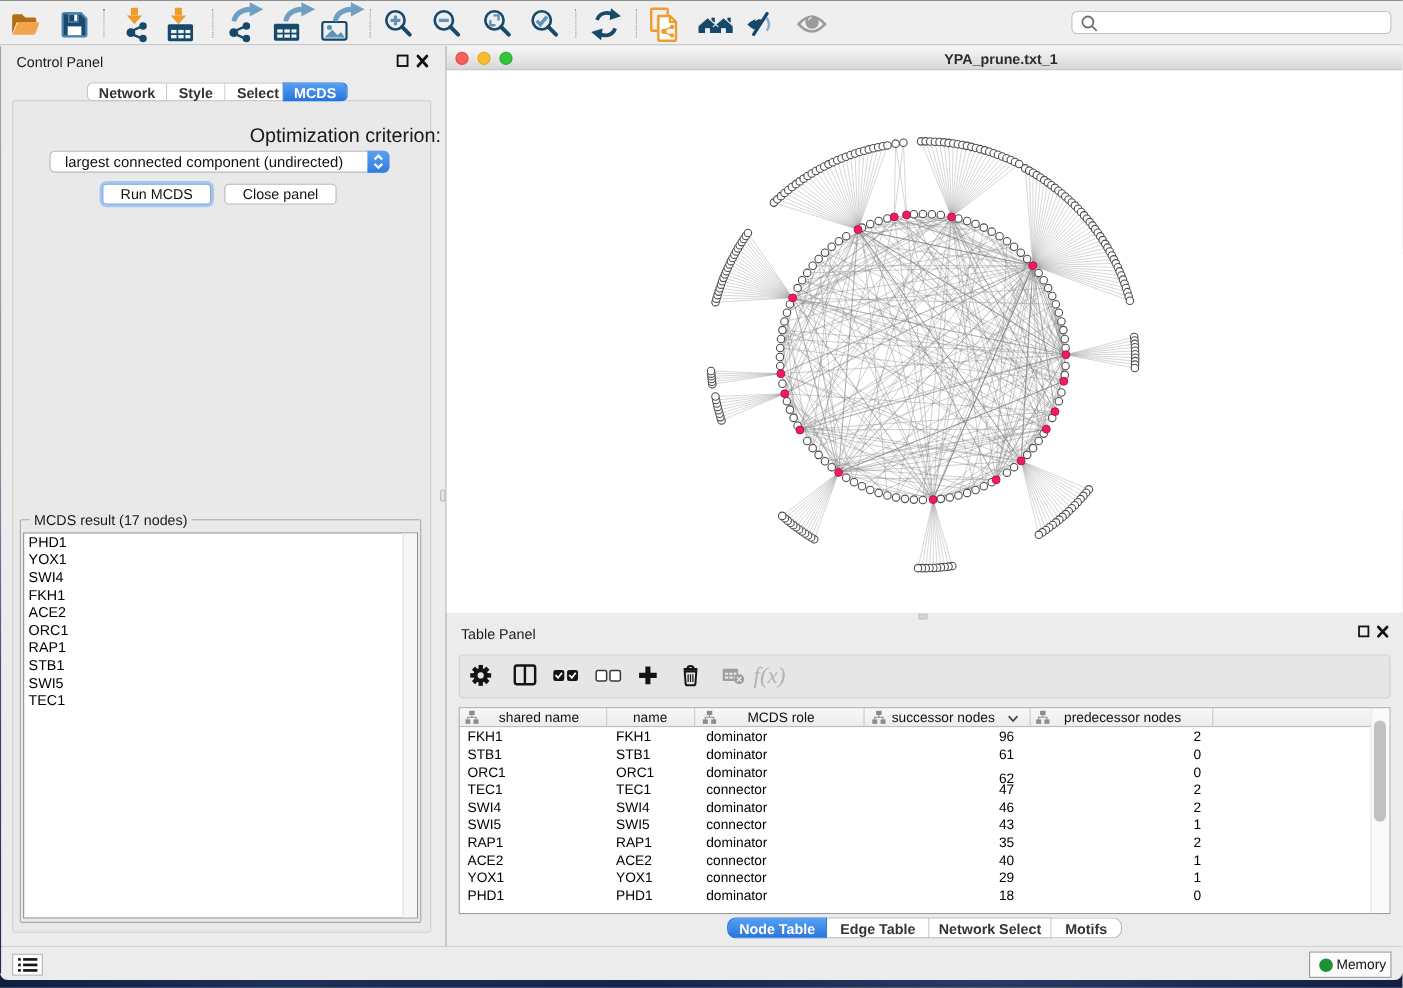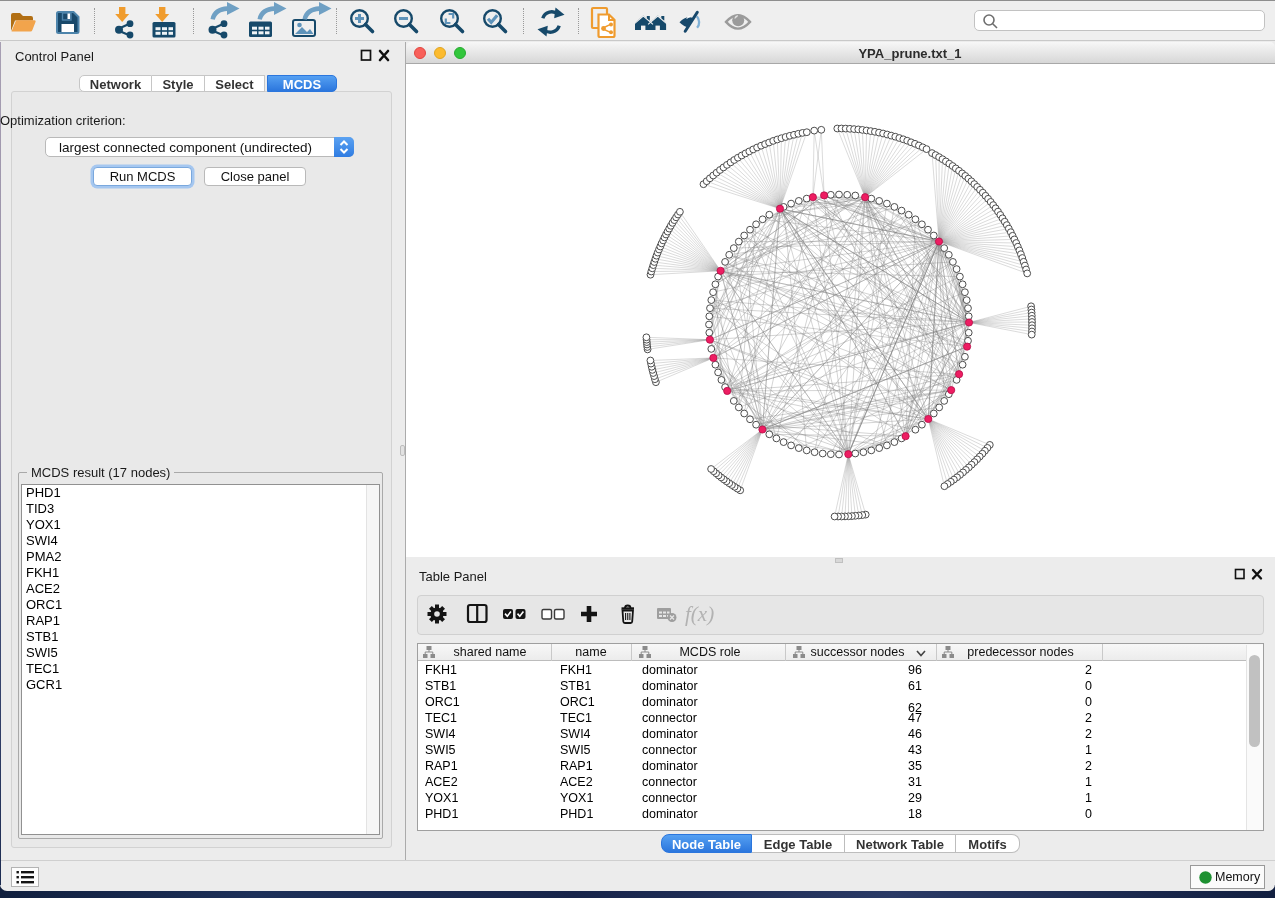--- a/index.html
+++ b/index.html
@@ -12,21 +12,21 @@
 #wtitle{position:absolute;top:46px;left:800px;width:220px;text-align:center;font-size:13px;font-weight:bold;color:#2c2c2c}
 #canvas{position:absolute;left:406px;top:64px;width:869px;height:493px;background:#fff}
 #vdiv{position:absolute;left:405px;top:42px;width:1px;height:818px;background:#ababab}
 #vknob{position:absolute;left:400px;top:445px;width:5px;height:11px;background:#e2e2e2;border:1px solid #bdbdbd;border-radius:2px}
 #hknob{position:absolute;left:835px;top:558px;width:8px;height:5px;background:#d8d8d8;border:1px solid #c0c0c0}
 #cp-title{position:absolute;left:15px;top:49px;font-size:13px;color:#1a1a1a}
 #tabs{position:absolute;left:79px;top:75px;height:17px}
 .tab{position:absolute;top:0;height:17px;line-height:17px;text-align:center;font-size:13px;font-weight:bold;color:#333;background:#fff;border:1px solid #c6c6c6}
 #tab-mcds{background:linear-gradient(#55a0f2,#2b76dd);color:#fff;border-color:#2b76dd}
 #cp-content{position:absolute;left:11px;top:91px;width:381px;height:757px;background:#e9e9e9;border:1px solid #d2d2d2;border-radius:3px}
-#optlabel{position:absolute;left:0;top:113px;width:401px;text-align:left;font-size:13px;color:#1a1a1a}
+#optlabel{position:absolute;left:0;top:113px;width:401px;text-align:right;font-size:18px;color:#1a1a1a}
 #dropdown{position:absolute;left:45px;top:137px;width:309px;height:20px;background:#fff;border:1px solid #b9b9b9;border-radius:5px;font-size:13.5px;color:#111;line-height:19px;padding-left:13px}
 #dropbtn{position:absolute;left:334px;top:137px;width:20px;height:20px;background:linear-gradient(#5ba2f2,#2f7ce2);border-radius:0 5px 5px 0}
 .btn{position:absolute;height:19px;background:#fff;border:1px solid #b9b9b9;border-radius:4px;font-size:13px;color:#111;text-align:center;line-height:17px}
 #runbtn{left:93px;top:167px;width:99px;box-shadow:0 0 0 2.5px #a5c7f0;border-color:#7aa8dd}
 #closebtn{left:204px;top:167px;width:102px}
 #fieldset{position:absolute;left:18px;top:472px;width:365px;height:367px;border:1px solid #a9a9a9;border-radius:2px}
 #legend{position:absolute;left:27px;top:465px;background:#e9e9e9;padding:0 4px;font-size:13px;color:#1a1a1a}
 #mcdslist{position:absolute;left:21px;top:484px;width:359px;height:351px;background:#fff;border:1px solid #919191;font-size:13px;color:#000}
 #mcdslist div{height:16px;line-height:16px;padding-left:4px}
 #listsb{position:absolute;left:366px;top:485px;width:13px;height:349px;background:#f6f6f6;border-left:1px solid #e3e3e3}
@@ -200,45 +200,42 @@
 <div id="cp-title">Control Panel</div>
 <svg class="abs" style="left:360px;top:49px" width="32" height="13">
  <rect x="1.5" y="1.5" width="9" height="9.5" fill="none" stroke="#111" stroke-width="1.7"></rect>
  <path d="M20,2 L28,11 M28,2 L20,11" stroke="#111" stroke-width="2.6" stroke-linecap="round"></path>
 </svg>
 <div id="cp-content"></div>
 <div id="tabs">
  <div class="tab" style="left:0;width:73px;border-radius:5px 0 0 5px">Network</div>
  <div class="tab" style="left:73px;width:53px;border-left:none">Style</div>
  <div class="tab" style="left:126px;width:60px;border-left:none">Select</div>
- <div class="tab" id="tab-mcds" style="left:188px;width:70px;border-radius:0 5px 5px 0">MCDS</div>
+ <div class="tab" id="tab-mcds" style="left:178px;width:59px;border-radius:0 5px 5px 0">MCDS</div>
 </div>
 <div id="optlabel">Optimization criterion:</div>
 <div id="dropdown">largest connected component (undirected)</div>
 <div id="dropbtn"><svg width="20" height="20">
       <path d="M6.5,8 L10,4.5 L13.5,8 M6.5,12 L10,15.5 L13.5,12" fill="none" stroke="#fff" stroke-width="2"></path>
     </svg></div>
 <div class="btn" id="runbtn">Run MCDS</div>
 <div class="btn" id="closebtn">Close panel</div>
 <div id="fieldset"></div>
 <div id="legend">MCDS result (17 nodes)</div>
 <div id="mcdslist">
 <div>PHD1</div>
-    <div>TID3</div>
     <div>YOX1</div>
     <div>SWI4</div>
-    <div>PMA2</div>
     <div>FKH1</div>
     <div>ACE2</div>
     <div>ORC1</div>
     <div>RAP1</div>
     <div>STB1</div>
     <div>SWI5</div>
     <div>TEC1</div>
-    <div>GCR1</div>
 </div>
 <div id="listsb"></div>
 <div id="vdiv"></div>
 <div id="vknob"></div>
 
 <div id="titlebar"></div>
 <div class="tl" style="left:414px;background:#f8605a;border:0.5px solid #e2463f"></div>
 <div class="tl" style="left:434px;background:#fcbb2f;border:0.5px solid #e0a522"></div>
 <div class="tl" style="left:454px;background:#32c63c;border:0.5px solid #27ab30"></div>
 <div id="wtitle">YPA_prune.txt_1</div>
@@ -365,37 +362,37 @@
 <div class="cell num" style="left:822px;top:742px;width:100px">43</div>
 <div class="cell num" style="left:992px;top:742px;width:100px">1</div>
 <div class="cell" style="left:425px;top:758px;width:120px">RAP1</div>
 <div class="cell" style="left:560px;top:758px;width:68px">RAP1</div>
 <div class="cell" style="left:642px;top:758px;width:140px">dominator</div>
 <div class="cell num" style="left:822px;top:758px;width:100px">35</div>
 <div class="cell num" style="left:992px;top:758px;width:100px">2</div>
 <div class="cell" style="left:425px;top:774px;width:120px">ACE2</div>
 <div class="cell" style="left:560px;top:774px;width:68px">ACE2</div>
 <div class="cell" style="left:642px;top:774px;width:140px">connector</div>
-<div class="cell num" style="left:822px;top:774px;width:100px">31</div>
+<div class="cell num" style="left:822px;top:774px;width:100px">40</div>
 <div class="cell num" style="left:992px;top:774px;width:100px">1</div>
 <div class="cell" style="left:425px;top:790px;width:120px">YOX1</div>
 <div class="cell" style="left:560px;top:790px;width:68px">YOX1</div>
 <div class="cell" style="left:642px;top:790px;width:140px">connector</div>
 <div class="cell num" style="left:822px;top:790px;width:100px">29</div>
 <div class="cell num" style="left:992px;top:790px;width:100px">1</div>
 <div class="cell" style="left:425px;top:806px;width:120px">PHD1</div>
 <div class="cell" style="left:560px;top:806px;width:68px">PHD1</div>
 <div class="cell" style="left:642px;top:806px;width:140px">dominator</div>
 <div class="cell num" style="left:822px;top:806px;width:100px">18</div>
 <div class="cell num" style="left:992px;top:806px;width:100px">0</div>
 <div id="tsb"></div>
 <div id="tsbthumb"></div>
 <div class="btab" style="left:661px;width:91px;border-radius:8px 0 0 8px;background:linear-gradient(#55a0f2,#2b76dd);color:#fff;border-color:#2b76dd">Node Table</div>
 <div class="btab" style="left:752px;width:93px;border-radius:0;border-left:none">Edge Table</div>
-<div class="btab" style="left:845px;width:111px;border-radius:0;border-left:none">Network Table</div>
+<div class="btab" style="left:845px;width:111px;border-radius:0;border-left:none">Network Select</div>
 <div class="btab" style="left:956px;width:64px;border-radius:0 8px 8px 0;border-left:none">Motifs</div>
 <div id="listbtn"><svg width="26" height="18" style="margin:1px 0 0 4px">
 <g fill="#141414">
         <rect x="0.5" y="2" width="2.4" height="2.4"></rect>
         <rect x="0.5" y="7" width="2.4" height="2.4"></rect>
         <rect x="0.5" y="12" width="2.4" height="2.4"></rect>
 <rect x="5" y="2" width="13" height="2.4"></rect>
         <rect x="5" y="7" width="13" height="2.4"></rect>
         <rect x="5" y="12" width="13" height="2.4"></rect>
       </g>

